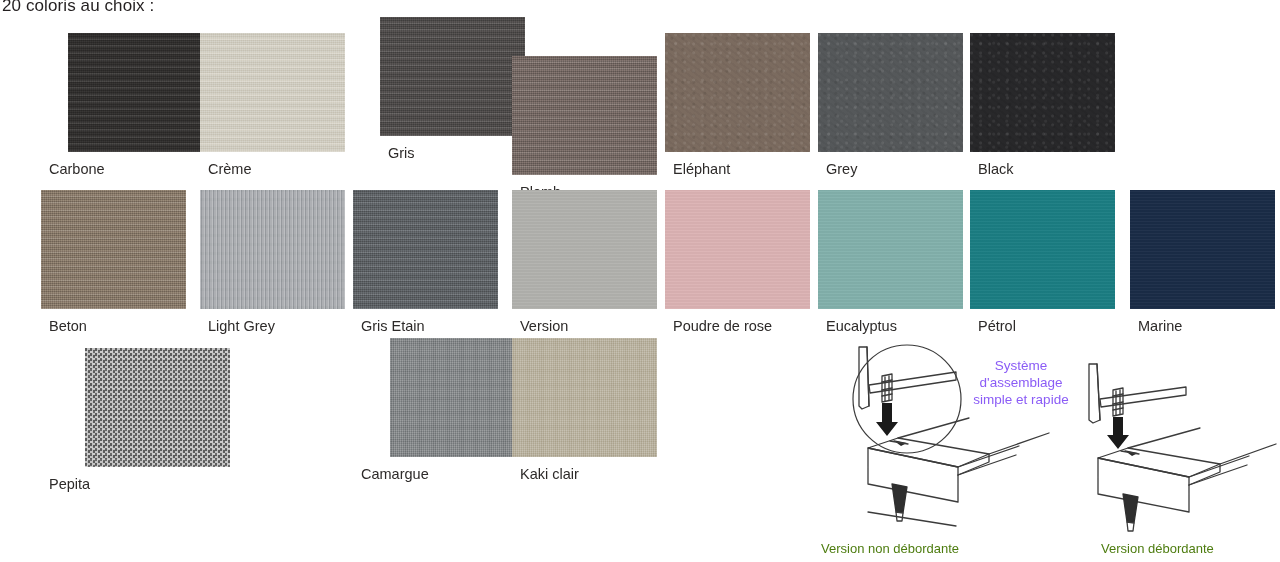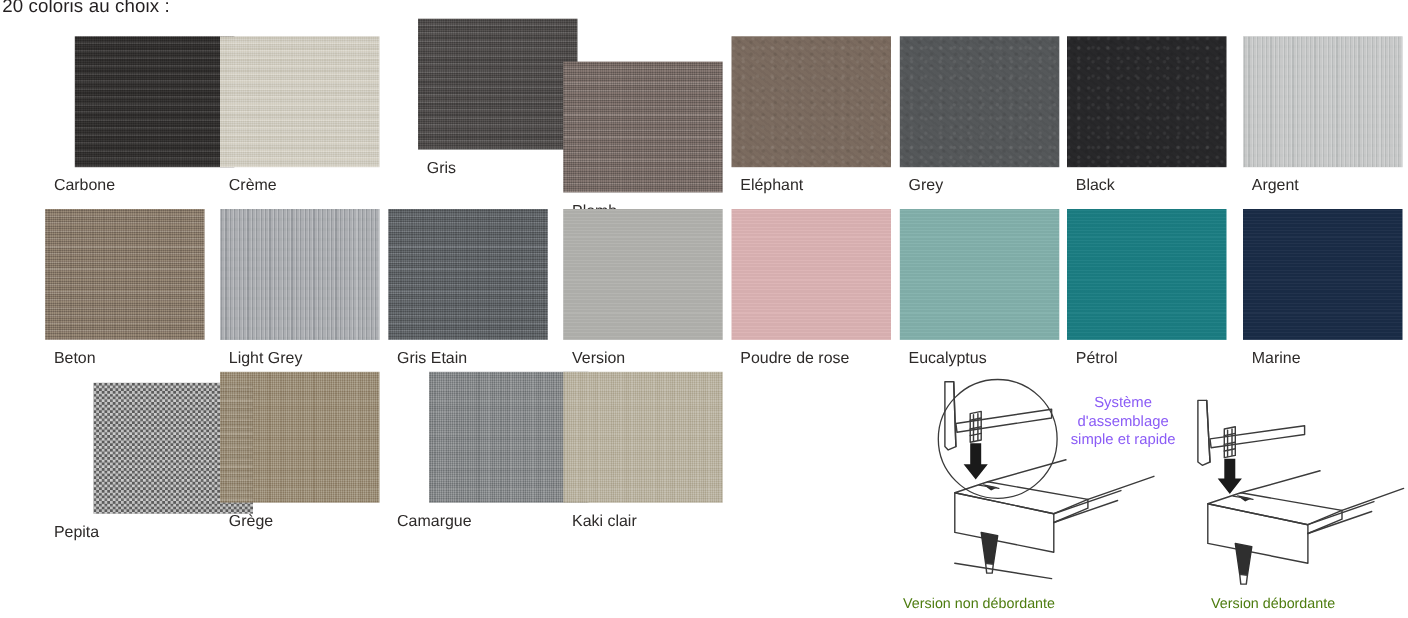--- a/index.html
+++ b/index.html
@@ -124,24 +124,20 @@
       <div class="swatch-label">Eléphant</div>
     </div>
     <div class="swatch-cell" style="left: 818px; top: 33px;">
       <div class="swatch-chip tex-leather" style="background: rgb(85, 88, 90);"></div>
       <div class="swatch-label">Grey</div>
     </div>
     <div class="swatch-cell" style="left: 970px; top: 33px;">
       <div class="swatch-chip tex-leather" style="background: rgb(40, 40, 42);"></div>
       <div class="swatch-label">Black</div>
     </div>
-    <div class="swatch-cell" style="left: 1130px; top: 33px;">
-      <div class="swatch-chip tex-vertical" style="background: rgb(194, 196, 196);"></div>
-      <div class="swatch-label">Argent</div>
-    </div>
     <div class="swatch-cell" style="left: 41px; top: 190px;">
       <div class="swatch-chip tex-weave" style="background: rgb(138, 123, 107);"></div>
       <div class="swatch-label">Beton</div>
     </div>
     <div class="swatch-cell" style="left: 200px; top: 190px;">
       <div class="swatch-chip tex-vertical" style="background: rgb(164, 167, 171);"></div>
       <div class="swatch-label">Light Grey</div>
     </div>
     <div class="swatch-cell" style="left: 353px; top: 190px;">
       <div class="swatch-chip tex-weave" style="background: rgb(94, 98, 102);"></div>
@@ -163,24 +159,20 @@
       <div class="swatch-chip tex-smooth" style="background: rgb(27, 126, 131);"></div>
       <div class="swatch-label">Pétrol</div>
     </div>
     <div class="swatch-cell" style="left: 1130px; top: 190px; border-radius: 10px;">
       <div class="swatch-chip tex-smooth" style="background: rgb(26, 44, 71);"></div>
       <div class="swatch-label">Marine</div>
     </div>
     <div class="swatch-cell" style="left: 41px; top: 348px; padding-left: 44px;">
       <div class="swatch-chip tex-pepita" style="background: rgb(154, 154, 154);"></div>
       <div class="swatch-label">Pepita</div>
-    </div>
-    <div class="swatch-cell" style="left: 200px; top: 338px;">
-      <div class="swatch-chip tex-fine" style="background: rgb(156, 143, 121);"></div>
-      <div class="swatch-label">Grège</div>
     </div>
     <div class="swatch-cell" style="left: 353px; top: 338px; padding-left: 37px;">
       <div class="swatch-chip tex-fine" style="background: rgb(134, 137, 139);"></div>
       <div class="swatch-label">Camargue</div>
     </div>
     <div class="swatch-cell" style="left: 512px; top: 338px;">
       <div class="swatch-chip tex-fine" style="background: rgb(185, 178, 160);"></div>
       <div class="swatch-label">Kaki clair</div>
     </div>
   </div>

